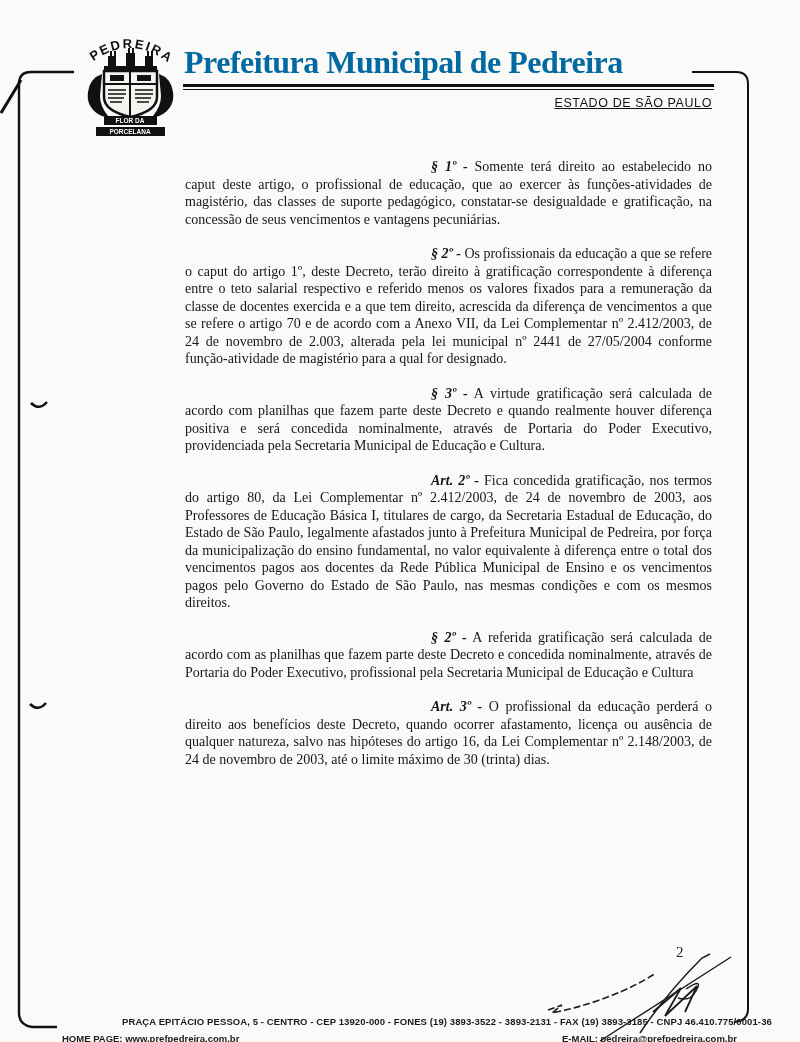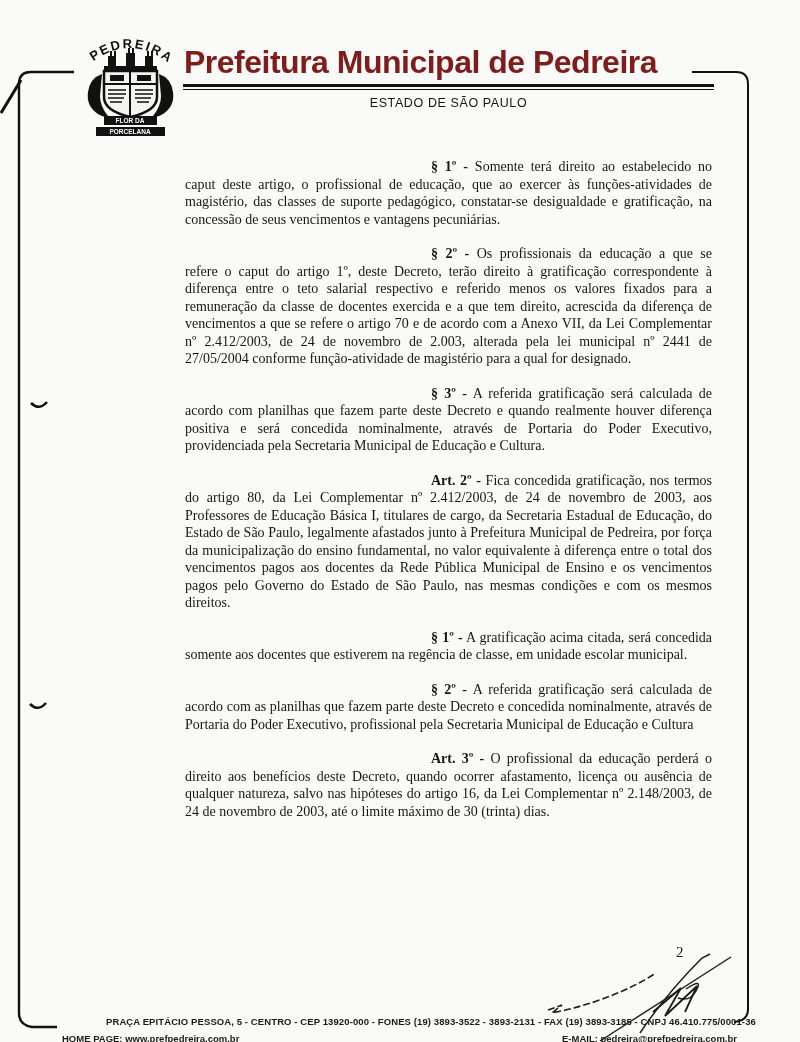--- a/index.html
+++ b/index.html
@@ -8,45 +8,45 @@
     width:800px;height:1042px;
     background:#fafaf8;
     overflow:hidden;
     font-family:"Liberation Serif", serif;
     color:#161616;
   }
   
   .seal{position:absolute;left:74px;top:30px;width:112px;height:108px;}
   .title{
     position:absolute;left:184px;top:44px;width:530px;
-    font-family:Liberation Sans, sans-serif;
+    font-family:Liberation Serif, serif;
     font-weight:bold;font-size:32px;letter-spacing:-0.5px;
-    color:#7f1d1d;white-space:nowrap;
+    color:#0369a1;white-space:nowrap;
   }
   .rule-thick{position:absolute;left:183px;top:84px;width:531px;height:3px;background:#111;}
   .rule-thin{position:absolute;left:183px;top:89px;width:531px;height:1px;background:#111;}
   .subtitle{
-    position:absolute;left:185px;top:96px;width:527px;text-align:center;
+    position:absolute;left:185px;top:96px;width:527px;text-align:right;
     font-family:"Liberation Sans", sans-serif;
-    font-size:12.5px;letter-spacing:0.6px;color:#141414;
+    font-size:12.5px;letter-spacing:0.6px;color:#141414;text-decoration:underline;
   }
   
   .doc-body{
     position:absolute;left:185px;top:158px;width:527px;
     font-size:14px;line-height:17.5px;text-align:justify;
   }
   .para{margin:0 0 17px 0;text-indent:246px;}
-  .para .lead{font-weight:bold;margin-top:44px;}
+  .para .lead{font-weight:bold;font-style:italic;margin-top:44px;}
   .page-number{
     position:absolute;left:676px;top:944px;
     font-size:15px;color:#222;
   }
   
   .footer-line1{
-    position:absolute;left:62px;top:1016px;width:678px;
+    position:absolute;left:78px;top:1016px;width:678px;
     font-family:"Liberation Sans", sans-serif;
     font-weight:bold;font-size:9.5px;letter-spacing:0.1px;
     color:#1a1a1a;white-space:nowrap;padding-left:44px;
   }
   .footer-line2{
     position:absolute;left:62px;top:1033px;width:675px;
     font-family:"Liberation Sans", sans-serif;
     font-weight:bold;font-size:9.5px;color:#1a1a1a;
     display:flex;justify-content:space-between;white-space:nowrap;
   }
@@ -122,23 +122,22 @@
   </svg>
 
   <div class="title">Prefeitura Municipal de Pedreira</div>
   <div class="rule-thick"></div>
   <div class="rule-thin"></div>
   <div class="subtitle">ESTADO DE SÃO PAULO</div>
 
   <div class="doc-body">
     <p class="para"><span class="lead">§ 1º -</span> <span>Somente terá direito ao estabelecido no caput deste artigo, o profissional de educação, que ao exercer às funções-atividades de magistério, das classes de suporte pedagógico, constatar-se desigualdade e gratificação, na concessão de seus vencimentos e vantagens pecuniárias.</span></p>
     <p class="para"><span class="lead">§ 2º -</span> <span>Os profissionais da educação a que se refere o caput do artigo 1º, deste Decreto, terão direito à gratificação correspondente à diferença entre o teto salarial respectivo e referido menos os valores fixados para a remuneração da classe de docentes exercida e a que tem direito, acrescida da diferença de vencimentos a que se refere o artigo 70 e de acordo com a Anexo VII, da Lei Complementar nº 2.412/2003, de 24 de novembro de 2.003, alterada pela lei municipal nº 2441 de 27/05/2004 conforme função-atividade de magistério para a qual for designado.</span></p>
-    <p class="para"><span class="lead">§ 3º -</span> <span>A referida gratificação será calculada de acordo com planilhas que fazem parte deste Decreto e quando realmente houver diferença positiva e será concedida nominalmente, através de Portaria do Poder Executivo, providenciada pela Secretaria Municipal de Educação e Cultura.</span></p>
+    <p class="para"><span class="lead">§ 3º -</span> <span>A virtude gratificação será calculada de acordo com planilhas que fazem parte deste Decreto e quando realmente houver diferença positiva e será concedida nominalmente, através de Portaria do Poder Executivo, providenciada pela Secretaria Municipal de Educação e Cultura.</span></p>
     <p class="para"><span class="lead">Art. 2º -</span> <span>Fica concedida gratificação, nos termos do artigo 80, da Lei Complementar nº 2.412/2003, de 24 de novembro de 2003, aos Professores de Educação Básica I, titulares de cargo, da Secretaria Estadual de Educação, do Estado de São Paulo, legalmente afastados junto à Prefeitura Municipal de Pedreira, por força da municipalização do ensino fundamental, no valor equivalente à diferença entre o total dos vencimentos pagos aos docentes da Rede Pública Municipal de Ensino e os vencimentos pagos pelo Governo do Estado de São Paulo, nas mesmas condições e com os mesmos direitos.</span></p>
-    <p class="para"><span class="lead">§ 1º -</span> <span>A gratificação acima citada, será concedida somente aos docentes que estiverem na regência de classe, em unidade escolar municipal.</span></p>
     <p class="para"><span class="lead">§ 2º -</span> <span>A referida gratificação será calculada de acordo com as planilhas que fazem parte deste Decreto e concedida nominalmente, através de Portaria do Poder Executivo, profissional pela Secretaria Municipal de Educação e Cultura</span></p>
     <p class="para"><span class="lead">Art. 3º -</span> <span>O profissional da educação perderá o direito aos benefícios deste Decreto, quando ocorrer afastamento, licença ou ausência de qualquer natureza, salvo nas hipóteses do artigo 16, da Lei Complementar nº 2.148/2003, de 24 de novembro de 2003, até o limite máximo de 30 (trinta) dias.</span></p>
   </div>
 
   <div class="page-number">2</div>
 
   <div class="footer-line1">PRAÇA EPITÁCIO PESSOA, 5 - CENTRO - CEP 13920-000 - FONES (19) 3893-3522 - 3893-2131 - FAX (19) 3893-3185 - CNPJ 46.410.775/0001-36</div>
   <div class="footer-line2">
     <span>HOME PAGE: www.prefpedreira.com.br</span>
     <span>E-MAIL: pedreira@prefpedreira.com.br</span>

